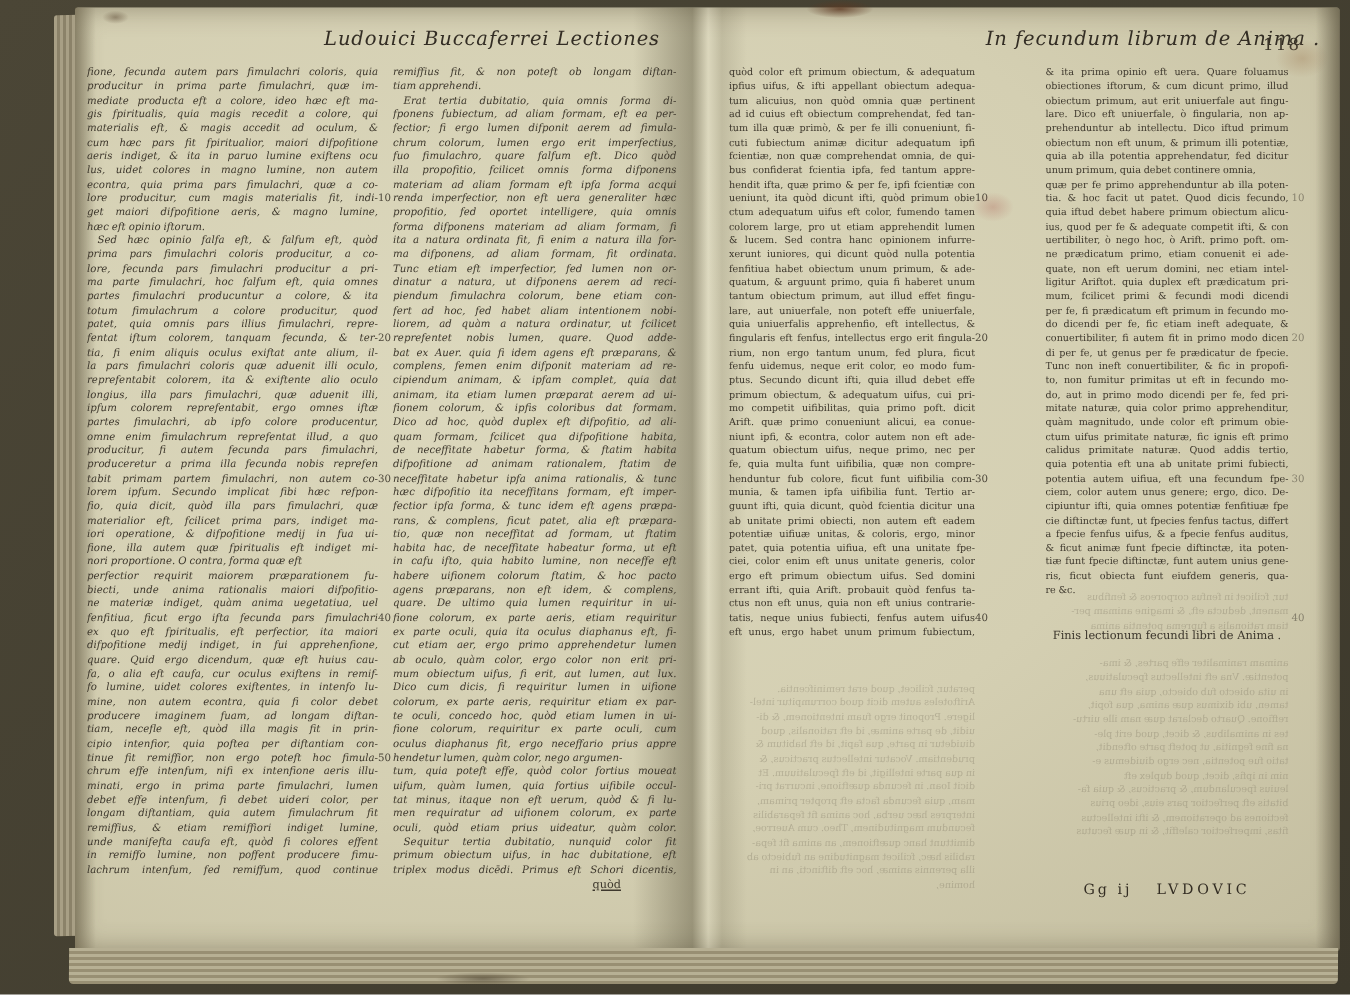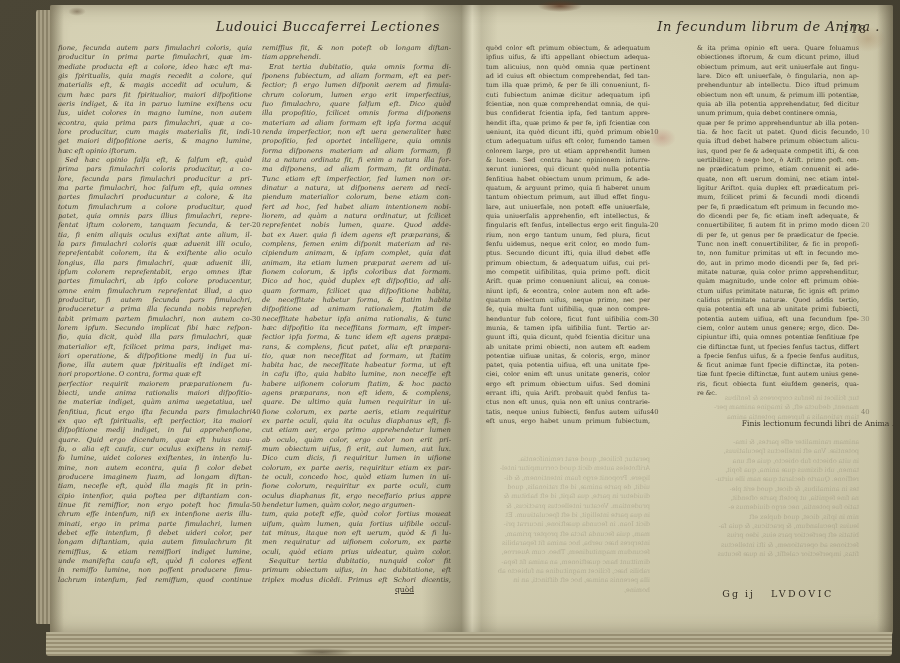--- a/index.html
+++ b/index.html
@@ -43,21 +43,21 @@
   .col{position:absolute;top:44px;color:#3e382d;}
   .col .tl{height:9.33px;overflow:hidden;text-align:justify;text-align-last:justify;}
   .col .tl.short{text-align-last:left;}
   .col .tl.ind{text-indent:7px;}
   .lcol{font-size:6.8px;line-height:9.33px;word-spacing:-.2px;font-style:italic;}
   .rcol{font-size:6.4px;line-height:9.33px;word-spacing:-.2px;}
   .mnums{position:absolute;top:128px;width:14px;font-size:6.8px;color:#4c463a;}
   .mnums .tl{height:93.3px;text-align:left;}
   .mnums.faint{opacity:.55;}
   .catchword{position:absolute;font-size:7.5px;color:#3e382d;}
-  .finis{position:absolute;top:419px;width:162px;text-align:center;font-size:7.6px;color:#3b352b;margin-left:40px;}
+  .finis{position:absolute;top:419px;width:162px;text-align:center;font-size:7.6px;color:#3b352b;}
   .sigrow{position:absolute;top:588px;left:697px;width:162px;display:flex;justify-content:center;gap:16px;
     font-size:9.5px;color:#332d23;}
   .sigrow .sig{letter-spacing:2px;}
   .sigrow .cw{letter-spacing:2.5px;}
   .ghost{position:absolute;transform:scaleX(-1);opacity:.3;filter:blur(.4px);color:#6e6654;}
   .ghost .tl{height:9.33px;overflow:hidden;text-align:left;}
   .stain{position:absolute;border-radius:50%;pointer-events:none;}
   .st1{left:538px;top:0;width:44px;height:12px;background:radial-gradient(ellipse,rgba(92,56,34,.8),rgba(92,56,34,0) 72%);}
   .st2{left:648px;top:128px;width:28px;height:20px;background:radial-gradient(ellipse,rgba(172,96,86,.32),rgba(172,96,86,0) 70%);}
   .st3{left:850px;top:26px;width:36px;height:26px;background:radial-gradient(ellipse,rgba(150,110,70,.3),rgba(150,110,70,0) 70%);}
@@ -156,21 +156,21 @@
     <div class="tl">fuo fimulachro, quare falfum eft. Dico quòd</div>
     <div class="tl">illa propofitio, fcilicet omnis forma difponens</div>
     <div class="tl">materiam ad aliam formam eft ipfa forma acqui</div>
     <div class="tl">renda imperfectior, non eft uera generaliter hæc</div>
     <div class="tl">propofitio, fed oportet intelligere, quia omnis</div>
     <div class="tl">forma difponens materiam ad aliam formam, fi</div>
     <div class="tl">ita a natura ordinata fit, fi enim a natura illa for-</div>
     <div class="tl">ma difponens, ad aliam formam, fit ordinata.</div>
     <div class="tl">Tunc etiam eft imperfectior, fed lumen non or-</div>
     <div class="tl">dinatur a natura, ut difponens aerem ad reci-</div>
-    <div class="tl">piendum materialior colorum, bene etiam con-</div>
+    <div class="tl">piendum fimulachra colorum, bene etiam con-</div>
     <div class="tl">fert ad hoc, fed habet aliam intentionem nobi-</div>
     <div class="tl">liorem, ad quàm a natura ordinatur, ut fcilicet</div>
     <div class="tl">reprefentet nobis lumen, quare. Quod adde-</div>
     <div class="tl">bat ex Auer. quia fi idem agens eft præparans, &amp;</div>
     <div class="tl">complens, femen enim difponit materiam ad re-</div>
     <div class="tl">cipiendum animam, &amp; ipfam complet, quia dat</div>
     <div class="tl">animam, ita etiam lumen præparat aerem ad ui-</div>
     <div class="tl">fionem colorum, &amp; ipfis coloribus dat formam.</div>
     <div class="tl">Dico ad hoc, quòd duplex eft difpofitio, ad ali-</div>
     <div class="tl">quam formam, fcilicet qua difpofitione habita,</div>

